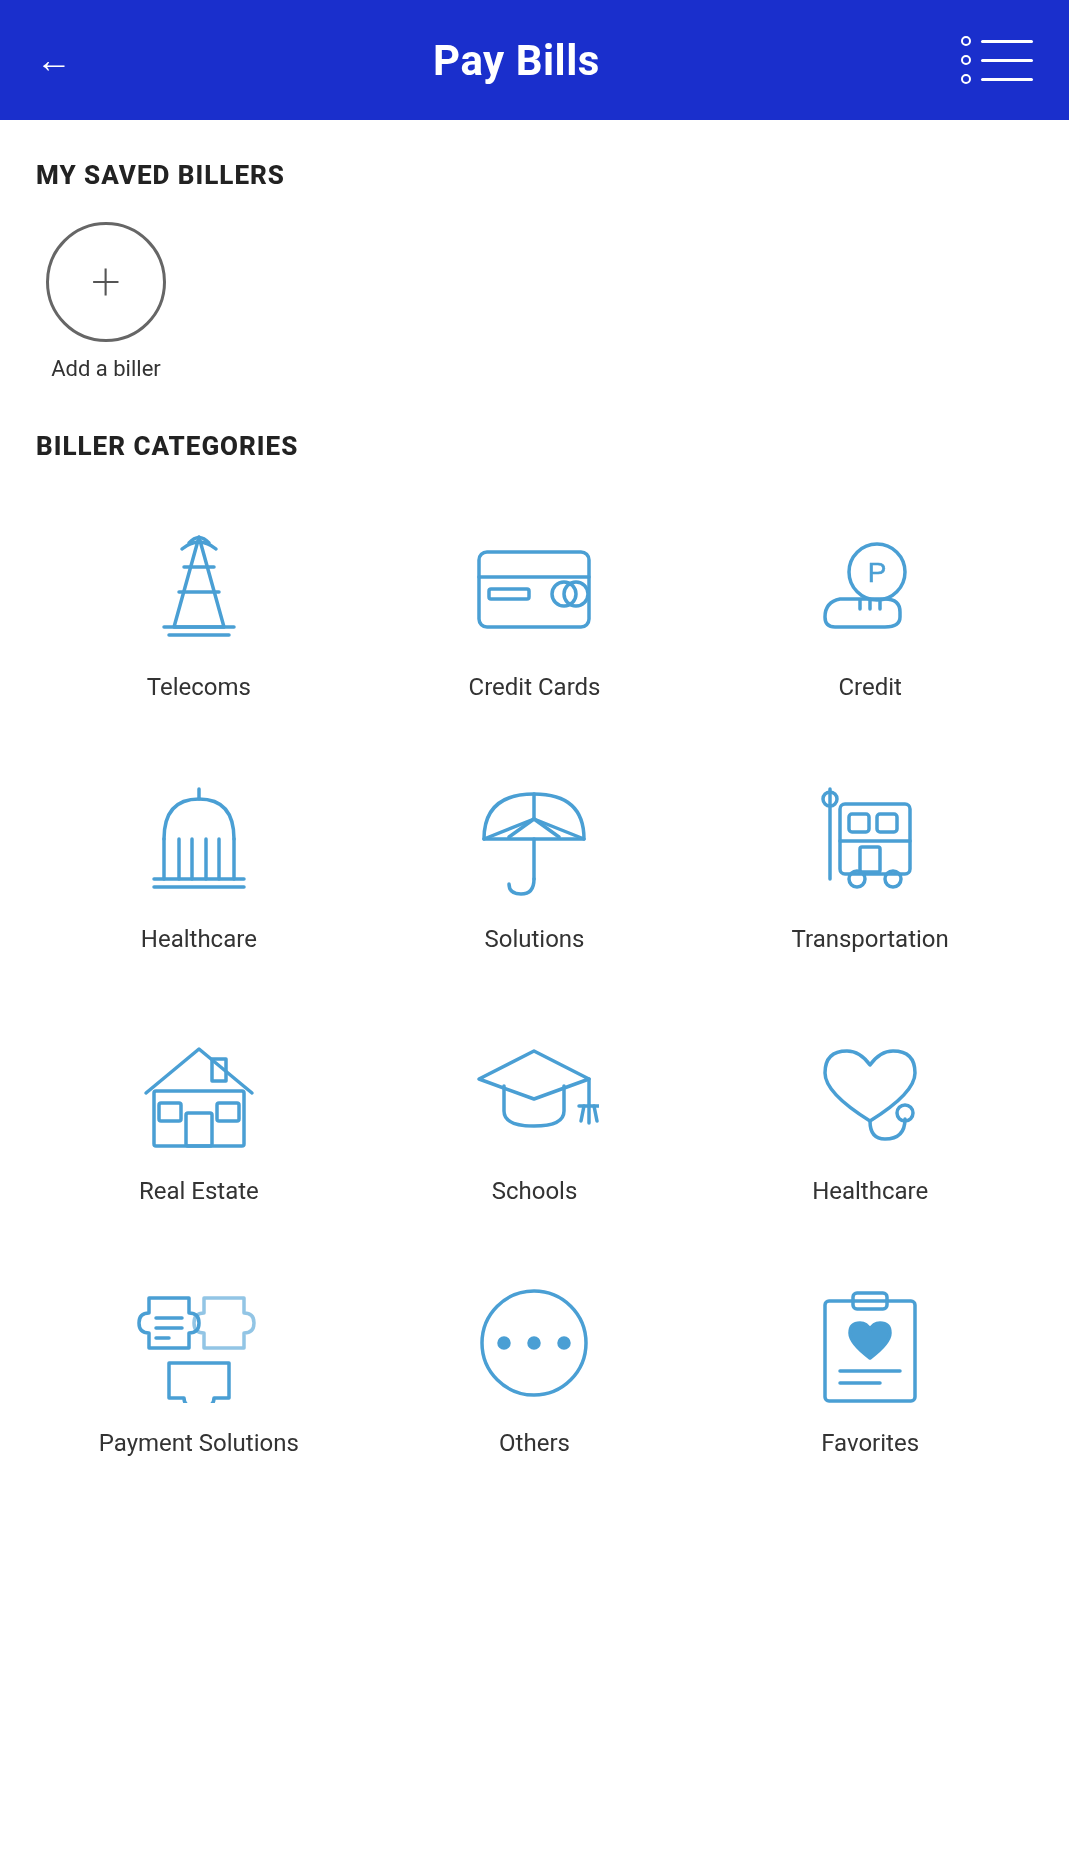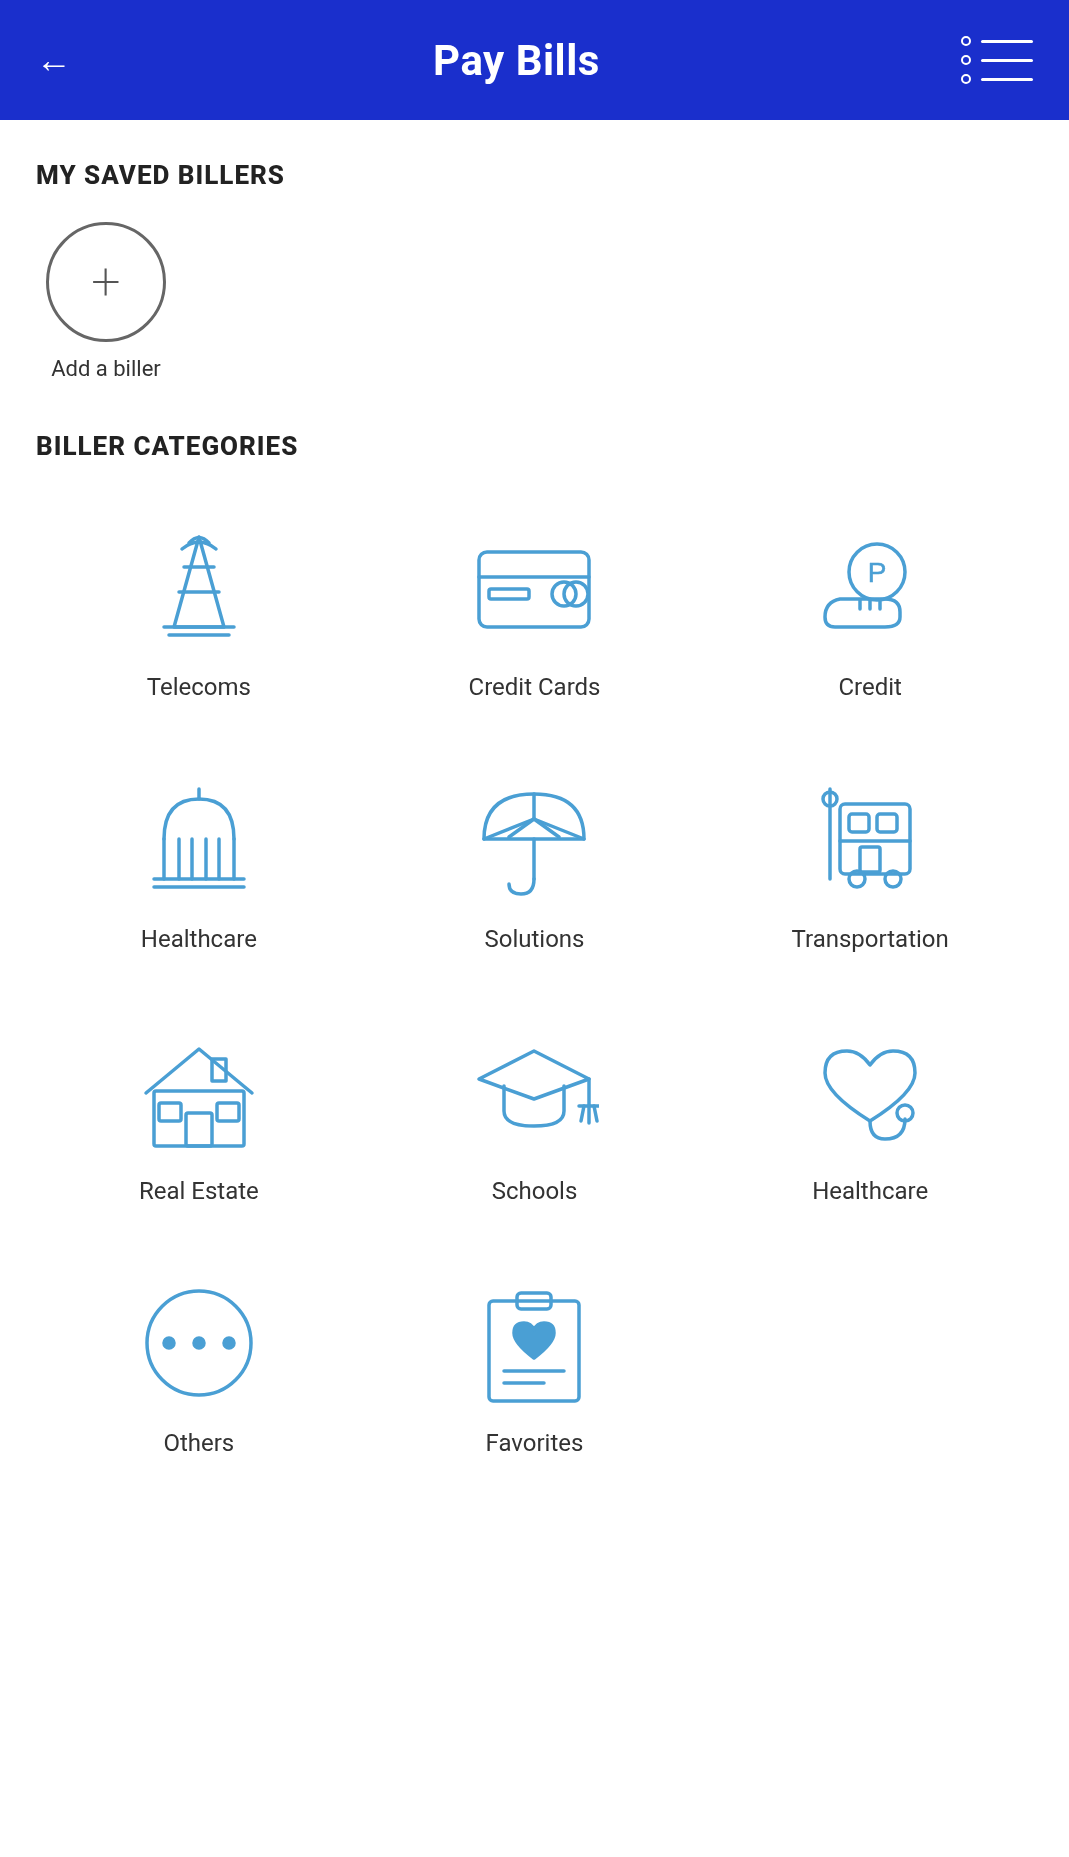--- a/index.html
+++ b/index.html
@@ -320,20 +320,37 @@
             <path d="M65,90 Q20,62 20,42 Q20,20 42,20 Q55,20 65,34 Q75,20 88,20 Q110,20 110,42 Q110,62 65,90Z"></path>
 
             <path d="M65,90 Q65,108 80,108 Q100,108 100,88"></path>
 
             <circle cx="100" cy="82" r="8"></circle>
           </svg>
         </div>
         <span class="category-label">Healthcare</span>
       </div>
 
+      <div class="category-item">
+        <div class="category-icon">
+          <svg viewBox="0 0 130 120" fill="none" stroke="#4a9fd4" stroke-width="3.5" stroke-linecap="round" stroke-linejoin="round">
+
+            <path d="M15,15 L55,15 L55,30 Q65,30 65,40 Q65,50 55,50 L55,65 L15,65 L15,50 Q5,50 5,40 Q5,30 15,30Z"></path>
+
+            <path d="M70,15 L110,15 L110,30 Q120,30 120,40 Q120,50 110,50 L110,65 L70,65 L70,50 Q60,50 60,40 Q60,30 70,30Z" opacity="0.6"></path>
+
+            <line x1="22" y1="35" x2="48" y2="35"></line>
+            <line x1="22" y1="45" x2="48" y2="45"></line>
+            <line x1="22" y1="55" x2="35" y2="55"></line>
+
+            <path d="M35,80 L95,80 L95,115 L80,115 Q80,125 65,125 Q50,125 50,115 L35,115Z"></path>
+          </svg>
+        </div>
+        <span class="category-label">Payment Solutions</span>
+      </div>
 
       <div class="category-item">
         <div class="category-icon">
           <svg viewBox="0 0 130 120" fill="none" stroke="#4a9fd4" stroke-width="3.5" stroke-linecap="round" stroke-linejoin="round">
 
             <circle cx="65" cy="60" r="52"></circle>
 
             <circle cx="35" cy="60" r="5" fill="#4a9fd4"></circle>
             <circle cx="65" cy="60" r="5" fill="#4a9fd4"></circle>
             <circle cx="95" cy="60" r="5" fill="#4a9fd4"></circle>

